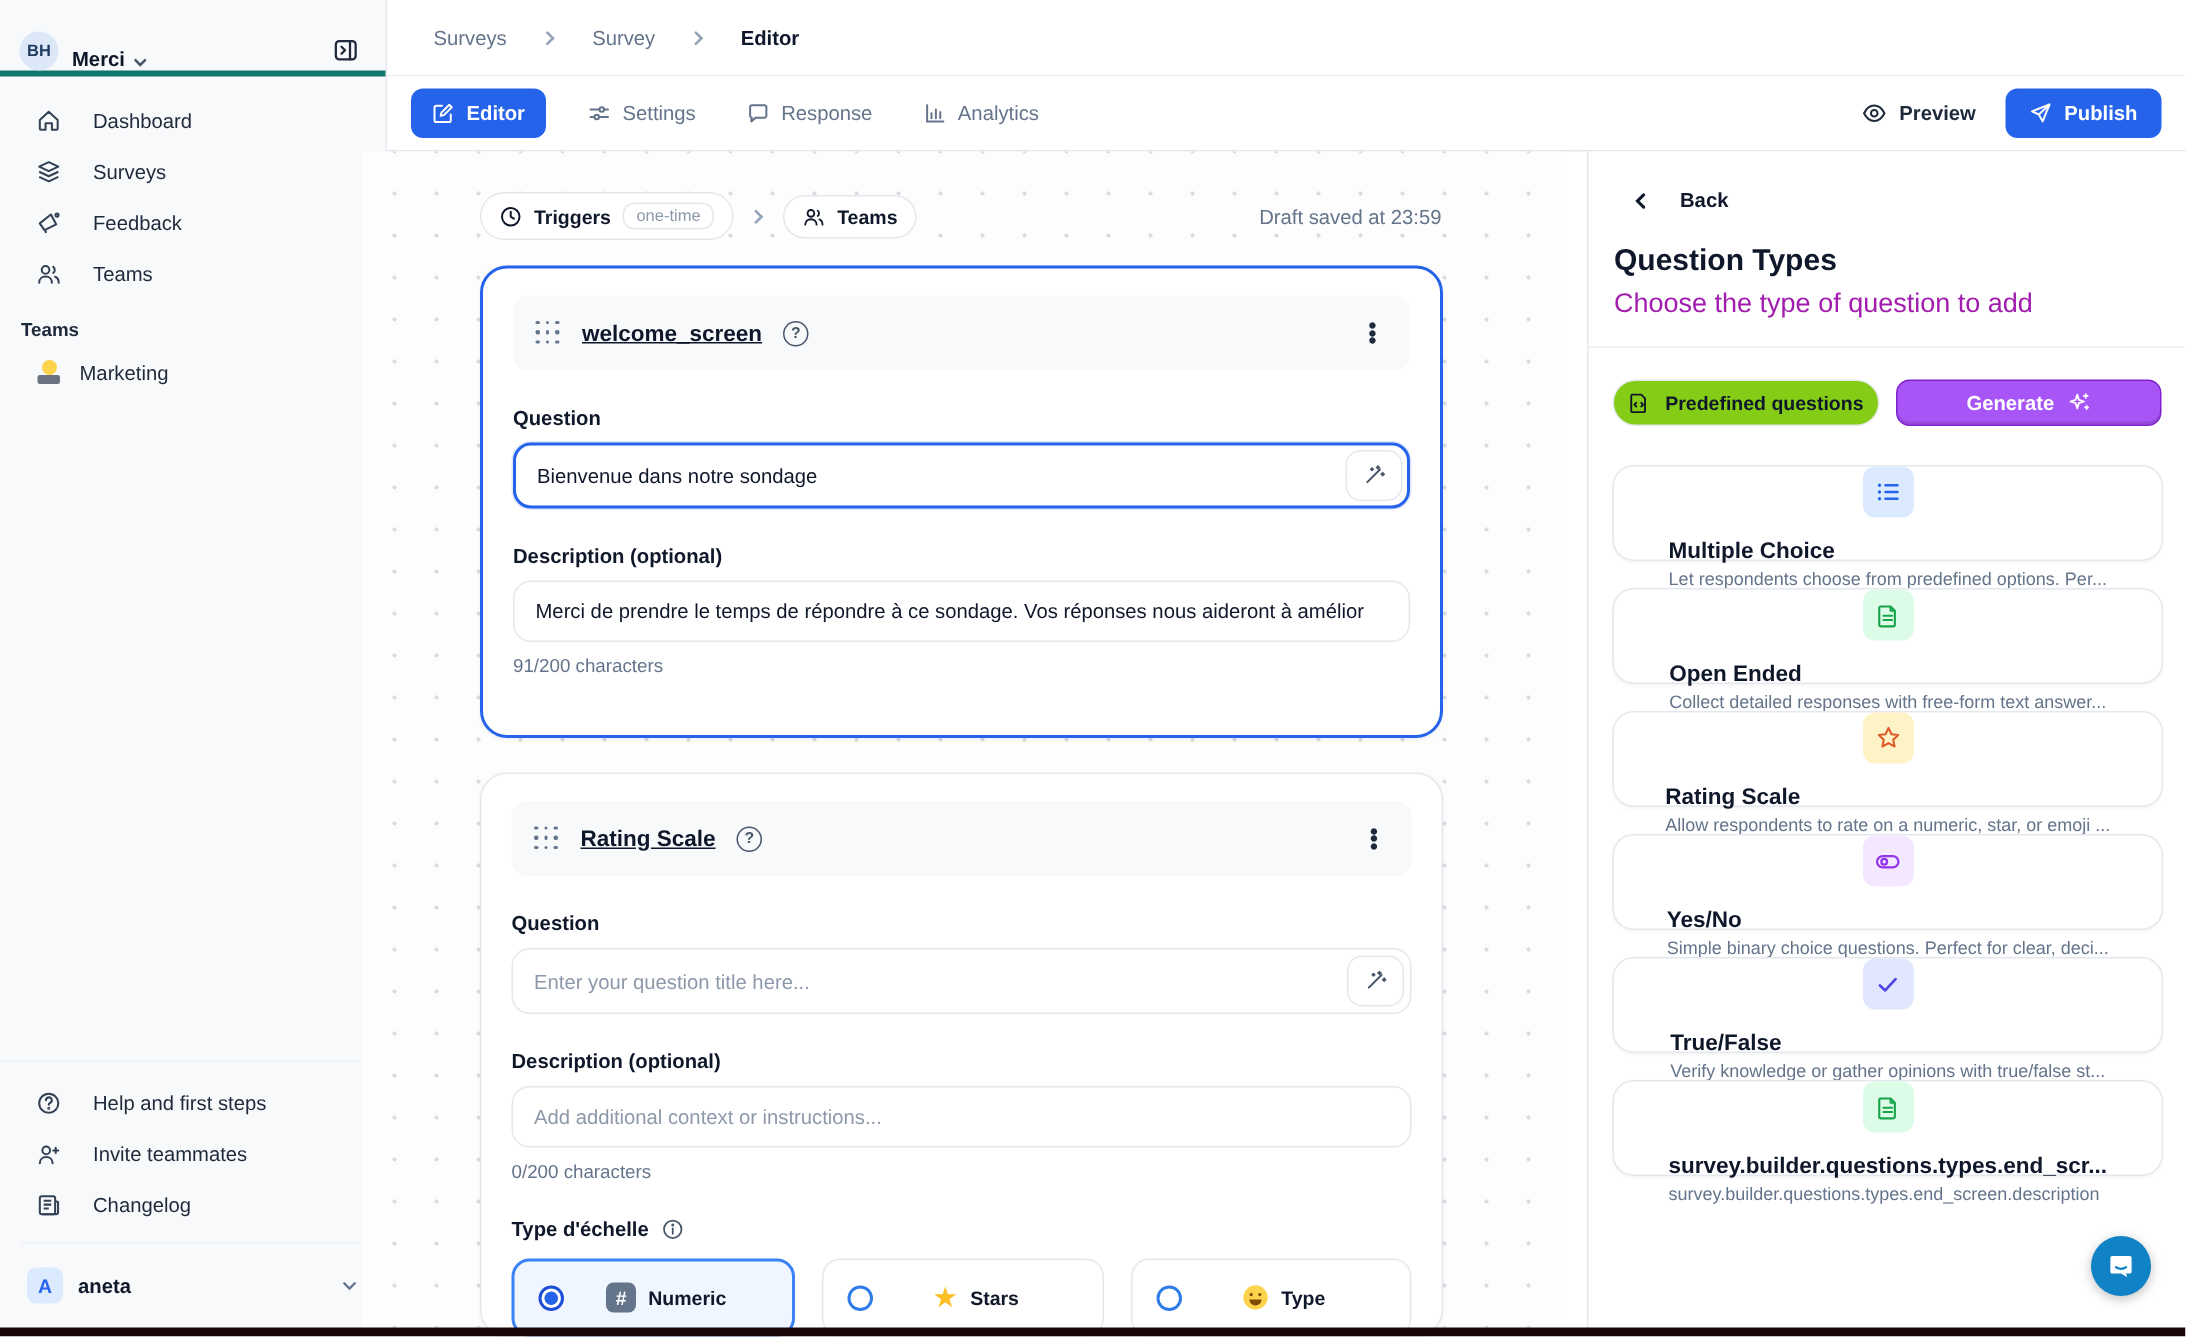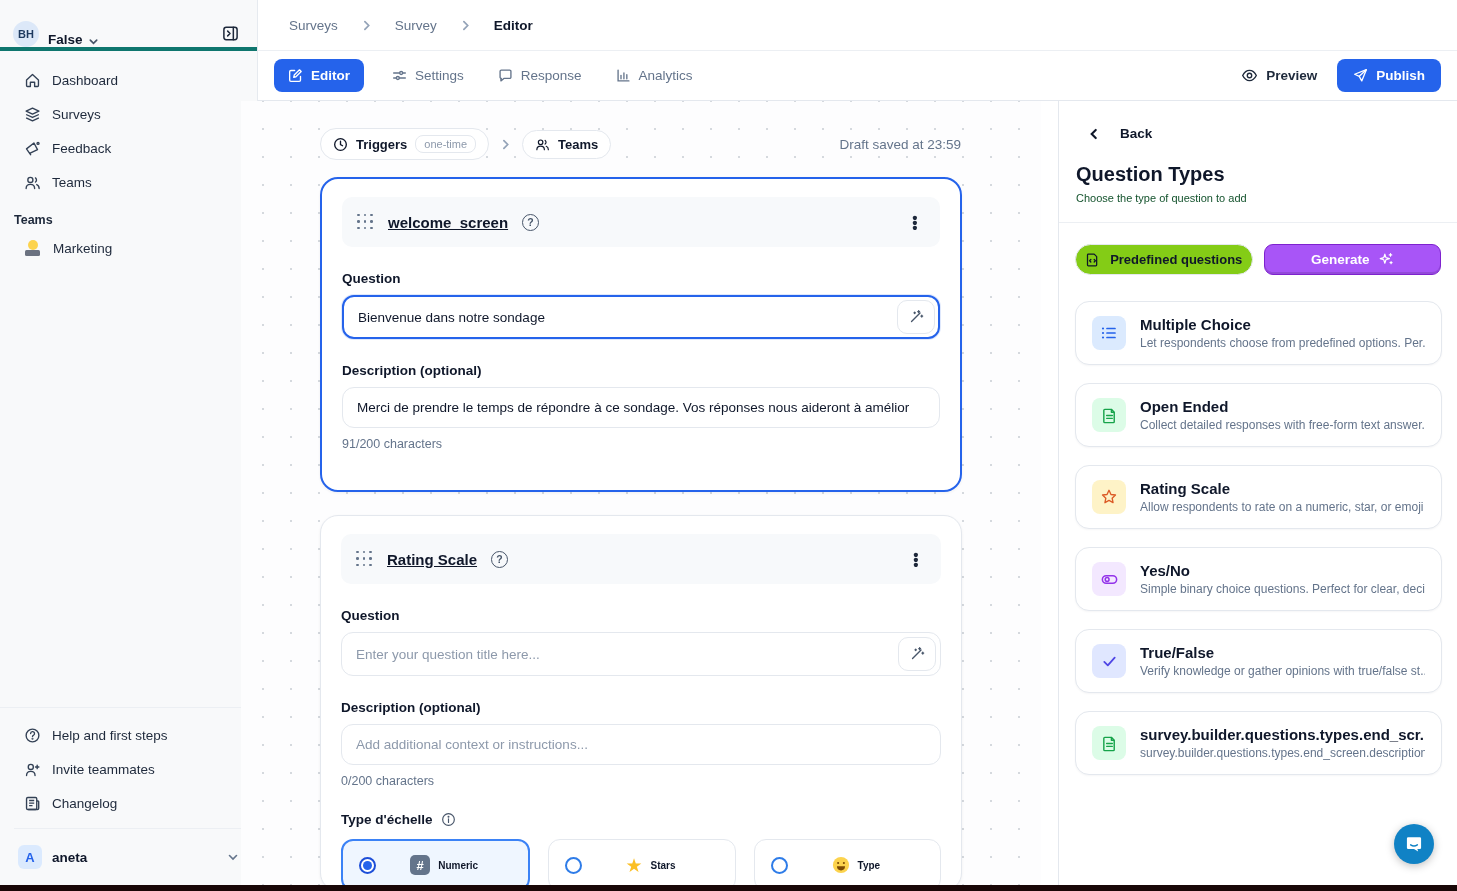--- a/index.html
+++ b/index.html
@@ -8,21 +8,21 @@
   svg { display:block; }
 
   
   .sidebar { position:absolute; left:0; top:0; width:258px; height:885px; background:#f8f9fa; border-right:1px solid #e6eaef; }
   .sb-header { height:51px; display:flex; align-items:flex-end; padding:0 13px; border-bottom:4px solid #0f766e; }
   .ws-avatar { width:26px; height:26px; border-radius:50%; background:#dce8f8; color:#1e3a5f; font-size:11px; font-weight:bold; display:flex; align-items:center; justify-content:center; }
   .ws-name { margin-left:9px; font-size:13.5px; font-weight:bold; color:#0f172a; }
   .ws-chevron { margin-left:5px; color:#475569; }
   .sb-toggle { margin-left:auto; width:28px; height:28px; border:none; background:transparent; border-radius:8px; display:flex; align-items:center; justify-content:center; color:#1e293b; cursor:pointer; }
   .sb-nav { padding:12px 10px 0 10px; }
-  .sb-item { display:flex; align-items:center; gap:11px; height:34px; padding:0 14px; border-radius:8px; font-size:13.5px; color:#1e293b; cursor:pointer; }
+  .sb-item { display:flex; align-items:center; gap:21px; height:34px; padding:0 14px; border-radius:8px; font-size:13.5px; color:#1e293b; cursor:pointer; }
   .sb-item .ic { color:#334155; }
   .sb-section { padding:14px 14px 4px 14px; font-size:12.5px; font-weight:bold; color:#1e293b; }
   .sb-team { display:flex; align-items:center; gap:12px; height:34px; padding:0 14px 0 24px; font-size:13.5px; color:#1e293b; cursor:pointer; }
   .emoji-tech { position:relative; width:17px; height:16px; display:inline-block; }
   .emoji-tech .head { position:absolute; left:3.5px; top:0; width:10px; height:10px; border-radius:50%; background:#fcd34d; }
   .emoji-tech .laptop { position:absolute; left:1px; bottom:0; width:15px; height:6px; background:#6b7280; border-radius:1.5px; }
   .sb-bottom { position:absolute; left:0; right:0; bottom:8px; border-top:1px solid #eceff3; padding:10px 10px 0 10px; background:#f8f9fa; }
   .sb-divider { border-top:1px solid #eceff3; margin:8px 4px; }
   .account-row { display:flex; align-items:center; gap:10px; height:40px; padding:0 8px; border-radius:8px; cursor:pointer; }
   .acct-avatar { width:24px; height:24px; border-radius:6px; background:#dbeafe; color:#2563eb; font-weight:bold; font-size:13px; display:flex; align-items:center; justify-content:center; }
@@ -71,56 +71,56 @@
   .text-input.no-btn { padding-right:14px; height:41px; }
   .wand-btn { position:absolute; right:5px; top:50%; transform:translateY(-50%); width:38px; height:34px; background:#fff; border:1px solid #e4e8ee; border-radius:10px; display:flex; align-items:center; justify-content:center; color:#475569; cursor:pointer; }
   .char-count { margin-top:9px; font-size:12.5px; color:#64748b; }
   .scale-row { display:flex; gap:18px; margin-top:12px; }
   .scale-opt { flex:1; height:52px; border-radius:12px; display:flex; align-items:center; padding:0 16px; cursor:pointer; background:#fff; border:1px solid #e4e8ee; }
   .scale-opt.selected { background:#eff6ff; border:2px solid #3b82f6; }
   .radio { width:17px; height:17px; border-radius:50%; border:2px solid #2e7ce8; background:#fff; flex:none; }
   .radio.checked { border:2px solid #1d4ed8; position:relative; }
   .radio.checked::after { content:""; position:absolute; inset:2px; border-radius:50%; background:#2563eb; }
   .scale-opt .opt-mid { flex:1; display:flex; align-items:center; justify-content:center; gap:8px; }
-  .opt-label { font-size:10px; font-weight:bold; color:#0f172a; }
+  .opt-label { font-size:13px; font-weight:bold; color:#0f172a; }
   .hash-key { width:20px; height:20px; background:#64748b; border-radius:5px; color:#fff; font-weight:bold; font-size:13px; display:flex; align-items:center; justify-content:center; }
   .star-glyph { color:#fbbf24; font-size:19px; line-height:1; }
 
   
   .panel { position:absolute; left:1058px; top:101px; width:399px; height:784px; background:#fff; border-left:1px solid #e4e8ee; }
   .back-row { display:flex; align-items:center; gap:19px; padding:25px 0 0 28px; font-size:13.5px; font-weight:bold; color:#0f172a; cursor:pointer; }
   .panel-title { padding:22px 0 0 17px; font-size:20px; font-weight:bold; color:#0f172a; }
-  .panel-sub { padding:6px 0 0 17px; font-size:11px; color:#14532d; }
+  .panel-sub { padding:6px 0 0 17px; font-size:18px; color:#a21caf; }
   .panel-divider { border-top:1px solid #eceff3; margin-top:18px; }
   .panel-btn-row { display:flex; gap:11px; padding:21px 16px 0 16px; }
   .predef-btn { flex:1; display:flex; align-items:center; justify-content:center; gap:10px; height:31px; background:#84cc16; border:1px solid #e4e8ee; border-radius:16px; font-size:13px; font-weight:bold; color:#0f172a; cursor:pointer; font-family:inherit; }
   .generate-btn { flex:1; display:flex; align-items:center; justify-content:center; gap:9px; height:31px; background:#a855f7; border:1px solid #7e22ce; border-radius:9px; font-size:13.5px; font-weight:bold; color:#fff; cursor:pointer; font-family:inherit; box-shadow:inset 0 -2px 0 rgba(0,0,0,.12); }
   .type-list { padding:26px 15px 0 16px; display:flex; flex-direction:column; gap:18px; }
-  .type-card { height:64px; background:#fff; border:1px solid #e4e8ee; border-radius:14px; box-shadow:0 1px 2px rgba(15,23,42,.04); display:flex; align-items:center; gap:14px; padding:0 16px; cursor:pointer; }
+  .type-card { height:64px; background:#fff; border:1px solid #e4e8ee; border-radius:14px; box-shadow:0 1px 2px rgba(15,23,42,.04); display:flex; align-items:center; gap:14px; padding:0 16px; cursor:pointer;flex-direction:column; }
   .type-icon { width:34px; height:34px; border-radius:8px; flex:none; display:flex; align-items:center; justify-content:center; }
   .ti-blue { background:#dbeafe; color:#2563eb; }
   .ti-green { background:#dcfce7; color:#16a34a; }
   .ti-amber { background:#fef3c7; color:#d97706; }
   .ti-purple { background:#f3e8ff; color:#9333ea; }
   .ti-indigo { background:#e0e7ff; color:#4f46e5; }
   .type-text { min-width:0; }
   .type-name { font-size:15px; font-weight:bold; color:#0f172a; white-space:nowrap; overflow:hidden; }
   .type-desc { font-size:12px; color:#64748b; margin-top:3px; white-space:nowrap; overflow:hidden; }
 
   
   .chat-fab { position:absolute; right:23px; bottom:27px; width:40px; height:40px; border-radius:50%; background:#1082c5; border:none; display:flex; align-items:center; justify-content:center; cursor:pointer; box-shadow:0 2px 8px rgba(0,0,0,.25); }
   .bottom-edge { position:absolute; left:0; right:0; bottom:0; height:6px; background:#190707; }
 </style>
 </head>
 <body>
 
 <nav class="sidebar">
   <div class="sb-header">
     <span class="ws-avatar">BH</span>
-    <span class="ws-name">False</span>
+    <span class="ws-name">Merci</span>
     <span class="ws-chevron">
       <svg width="11" height="11" viewBox="0 0 12 12" fill="none" stroke="currentColor" stroke-width="1.8" stroke-linecap="round">
           <path d="M2.5 4.5 L6 8 L9.5 4.5"></path>
         </svg>
     </span>
     <button class="sb-toggle">
       <svg width="17" height="17" viewBox="0 0 18 18" fill="none" stroke="currentColor" stroke-width="1.6" stroke-linecap="round" stroke-linejoin="round">
           <rect x="2" y="2.5" width="14" height="13" rx="2.5"></rect>
           <path d="M12 2.5 V15.5"></path>
           <path d="M6 6.5 L8.5 9 L6 11.5"></path>

